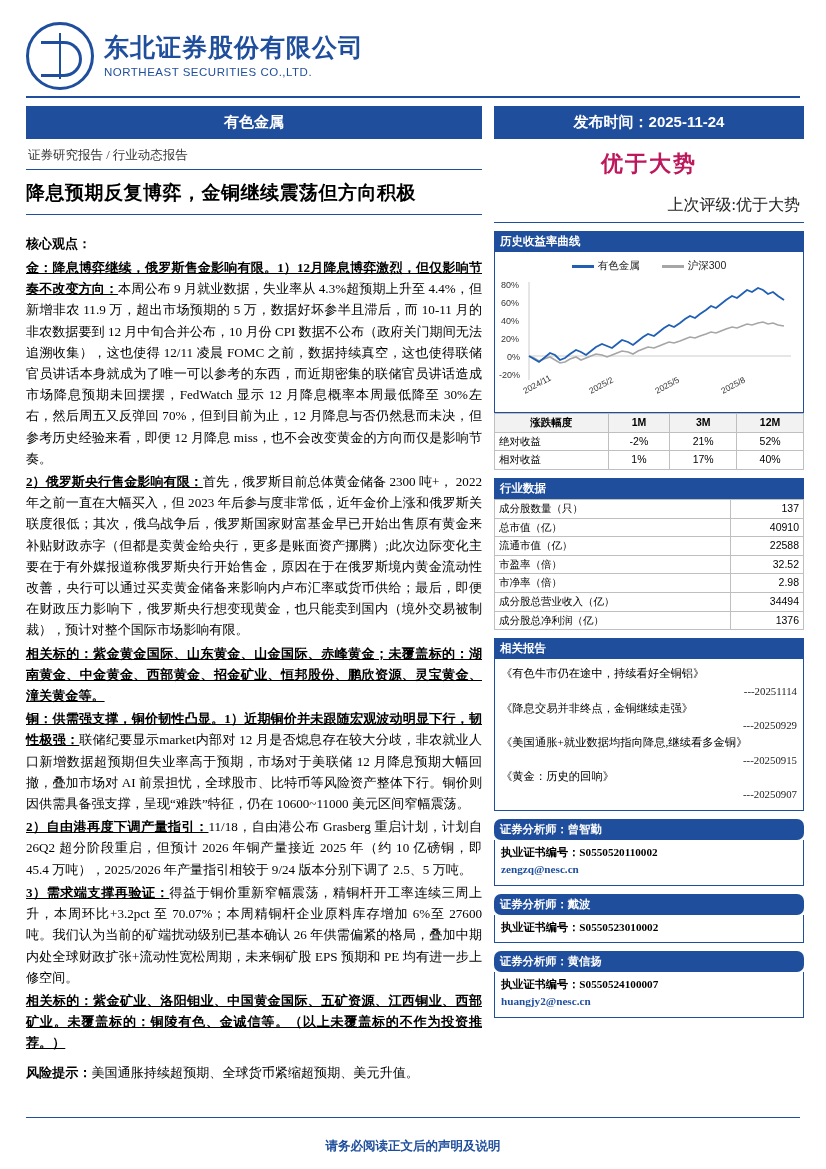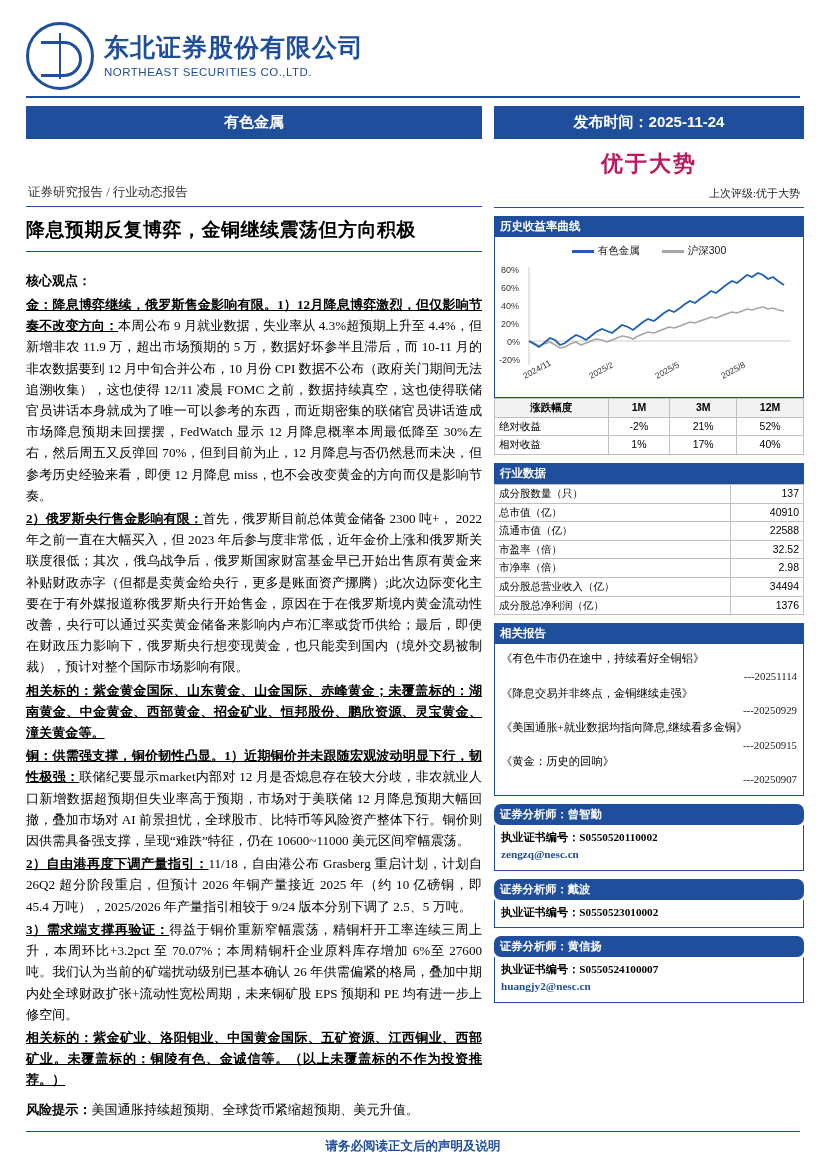--- a/index.html
+++ b/index.html
@@ -71,21 +71,20 @@
     font-weight:bold;font-size:15px;
     text-align:center;
     padding:7px 0;
     width:100%;
     box-sizing:border-box;
   }
   .breadcrumb{
     font-size:12.5px;color:#333;
     border-bottom:1px solid #1f4e9c;
     padding:8px 2px 5px 2px;
-    margin-top:37px;
   }
   .report-title{
     font-family:"Liberation Sans", sans-serif;
     font-size:19px;font-weight:bold;
     padding:10px 0 8px 0;
     border-bottom:1px solid #1f4e9c;
     letter-spacing:.5px;
   }
   .core-label{
     font-size:13px;font-weight:bold;
@@ -119,21 +118,21 @@
   .rating-box{
     text-align:center;
     padding:10px 0 6px 0;
     border-bottom:1px solid #1f4e9c;
   }
   .rating-main{
     font-family:"Liberation Sans", sans-serif;
     font-size:22px;font-weight:bold;color:#be185d;letter-spacing:2px;
   }
   .rating-prev{
-    font-size:11px;color:#222;margin-top:7px;text-align:right;padding-right:4px;
+    font-size:16px;color:#222;margin-top:16px;text-align:right;padding-right:4px;
   }
   .sec-head{
     background:#1f4e9c;color:#fff;
     font-size:11.5px;font-weight:bold;
     padding:3px 6px;
     margin-top:8px;
     font-family:"Liberation Sans", sans-serif;
   }
   .chart-box{
     border:1px solid #1f4e9c;border-top:none;
@@ -185,21 +184,21 @@
 
   .footer{
     position:absolute;
     left:0;right:0;bottom:14px;
     text-align:center;
     color:#1f4e9c;
     font-size:12.5px;
     font-weight:bold;
     border-top:1px solid #1f4e9c;
     margin:0 26px;
-    padding-top:6px;
+    padding-top:20px;
   }
 </style>
 </head>
 <body>
 
 <div class="page">
 
   <div class="masthead">
     <div class="logo-mark"></div>
     <div class="logo-text">

